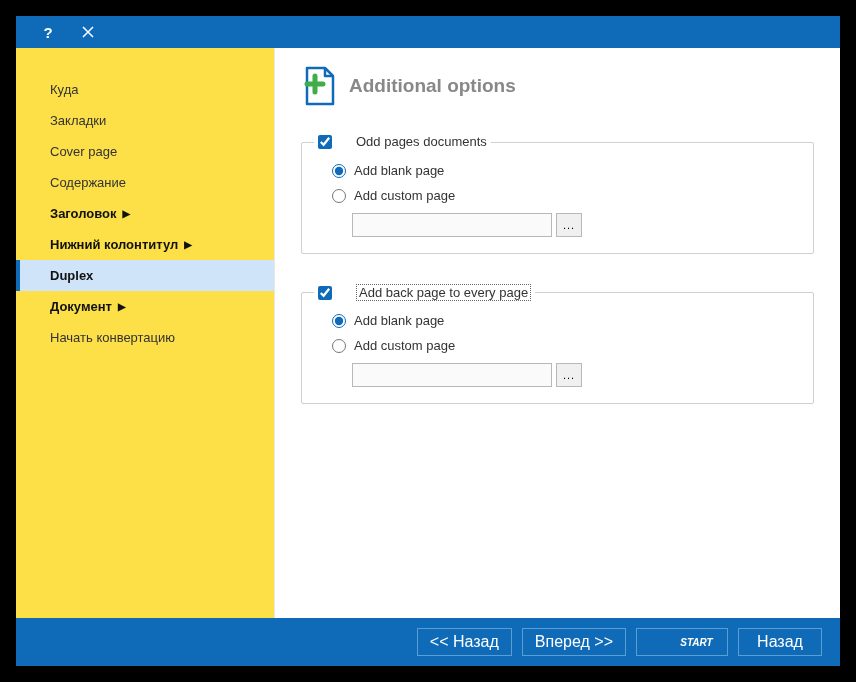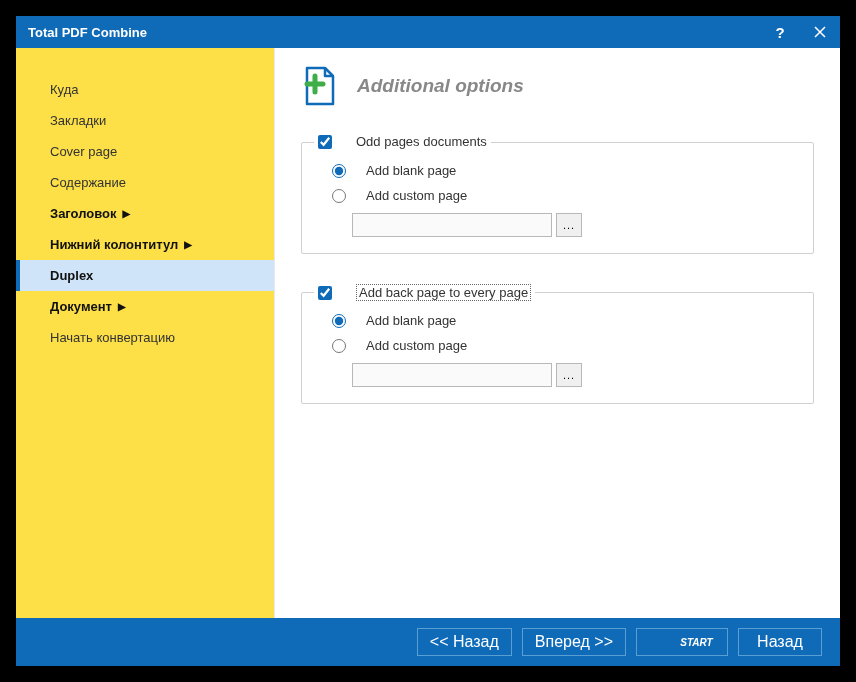--- a/index.html
+++ b/index.html
@@ -8,45 +8,44 @@
 .titlebar { height: 32px; background: #0f6bb8; color: #fff; display: flex; align-items: center; padding: 0 0 0 12px; font-size: 13px; font-weight: 600; }
 .titlebar .title { flex: 1; }
 .titlebar .tbtn { width: 40px; height: 32px; display: flex; align-items: center; justify-content: center; cursor: pointer; font-size: 15px; }
 .body { flex: 1; display: flex; overflow: hidden; }
 .sidebar { width: 258px; background: #fde047; padding-top: 26px; }
 .sidebar .item { padding: 8px 0 8px 34px; font-size: 13px; color: #333; cursor: pointer; display: flex; align-items: center; }
 .sidebar .item.bold { font-weight: 600; color: #111; }
 .sidebar .item.selected { background: #cfe4f8; font-weight: 700; color: #111; border-left: 4px solid #0f6bb8; padding-left: 30px; }
 .sidebar .chev { margin-left: 6px; font-size: 10px; }
 .main { flex: 1; background: #fff; padding: 18px 26px; border-left: 1px solid #e8e8e8; }
-.main-header { display: flex; align-items: center; gap: 20px; margin-bottom: 36px; font-style: italic; }
+.main-header { display: flex; align-items: center; gap: 12px; margin-bottom: 36px; }
 .main-header .htxt { font-size: 19px; color: #888; font-weight: 600; }
 .page-icon { width: 36px; height: 40px; position: relative; }
 .page-icon svg { width: 36px; height: 40px; }
 .group { border: 1px solid #d0d0d0; border-radius: 2px; padding: 16px 16px 16px 22px; margin-bottom: 38px; position: relative; }
 .group-legend { position: absolute; top: -9px; left: 12px; background: #fff; padding: 0 4px; display: flex; align-items: center; gap: 24px; font-size: 13px; color: #333; }
 .group-legend label { cursor: pointer; }
 .group-legend.dotted label { border: 1px dotted #666; padding: 0 2px; }
-.opt { display: flex; align-items: center; gap: 20px; font-size: 13px; color: #333; margin: 4px 0 10px 8px; }
+.opt { display: flex; align-items: center; gap: 8px; font-size: 13px; color: #333; margin: 4px 0 10px 8px; }
 .opt input[type=radio] { accent-color: #0f6bb8; width: 14px; height: 14px; }
 .path-row { display: flex; align-items: center; gap: 0; margin: 2px 0 0 28px; }
 .path-input { width: 200px; height: 24px; border: 1px solid #b8b8b8; background: #fafafa; font-size: 12px; padding: 0 4px; }
 .browse-btn { width: 26px; height: 24px; border: 1px solid #b8b8b8; background: #f0f0f0; cursor: pointer; display: flex; align-items: center; justify-content: center; font-size: 11px; letter-spacing: 1px; margin-left: 4px; }
 .footer { height: 48px; background: #0f6bb8; display: flex; align-items: center; justify-content: flex-end; gap: 10px; padding: 0 18px; }
 .fbtn { min-width: 84px; height: 28px; border: 1px solid #5a9fd4; background: #0f6bb8; color: #fff; font-size: 16px; cursor: pointer; padding: 0 12px; }
 .fbtn.primary { font-weight: 700; font-style: italic; min-width: 92px; font-size: 10px; padding-left: 41px; }
 input[type=checkbox] { accent-color: #0f6bb8; width: 14px; height: 14px; cursor: pointer; }
 </style>
 </head>
 <body>
 
 <div class="window">
 
   <div class="titlebar">
-    <span class="title">Total PDF Combine</span>
     <div class="tbtn">?</div>
     <div class="tbtn">
       <svg width="12" height="12" viewBox="0 0 12 12">
           <path d="M1 1 L11 11 M11 1 L1 11" stroke="#fff" stroke-width="1.5"></path>
         </svg>
     </div>
   </div>
 
   <div class="body">
     <div class="sidebar">

